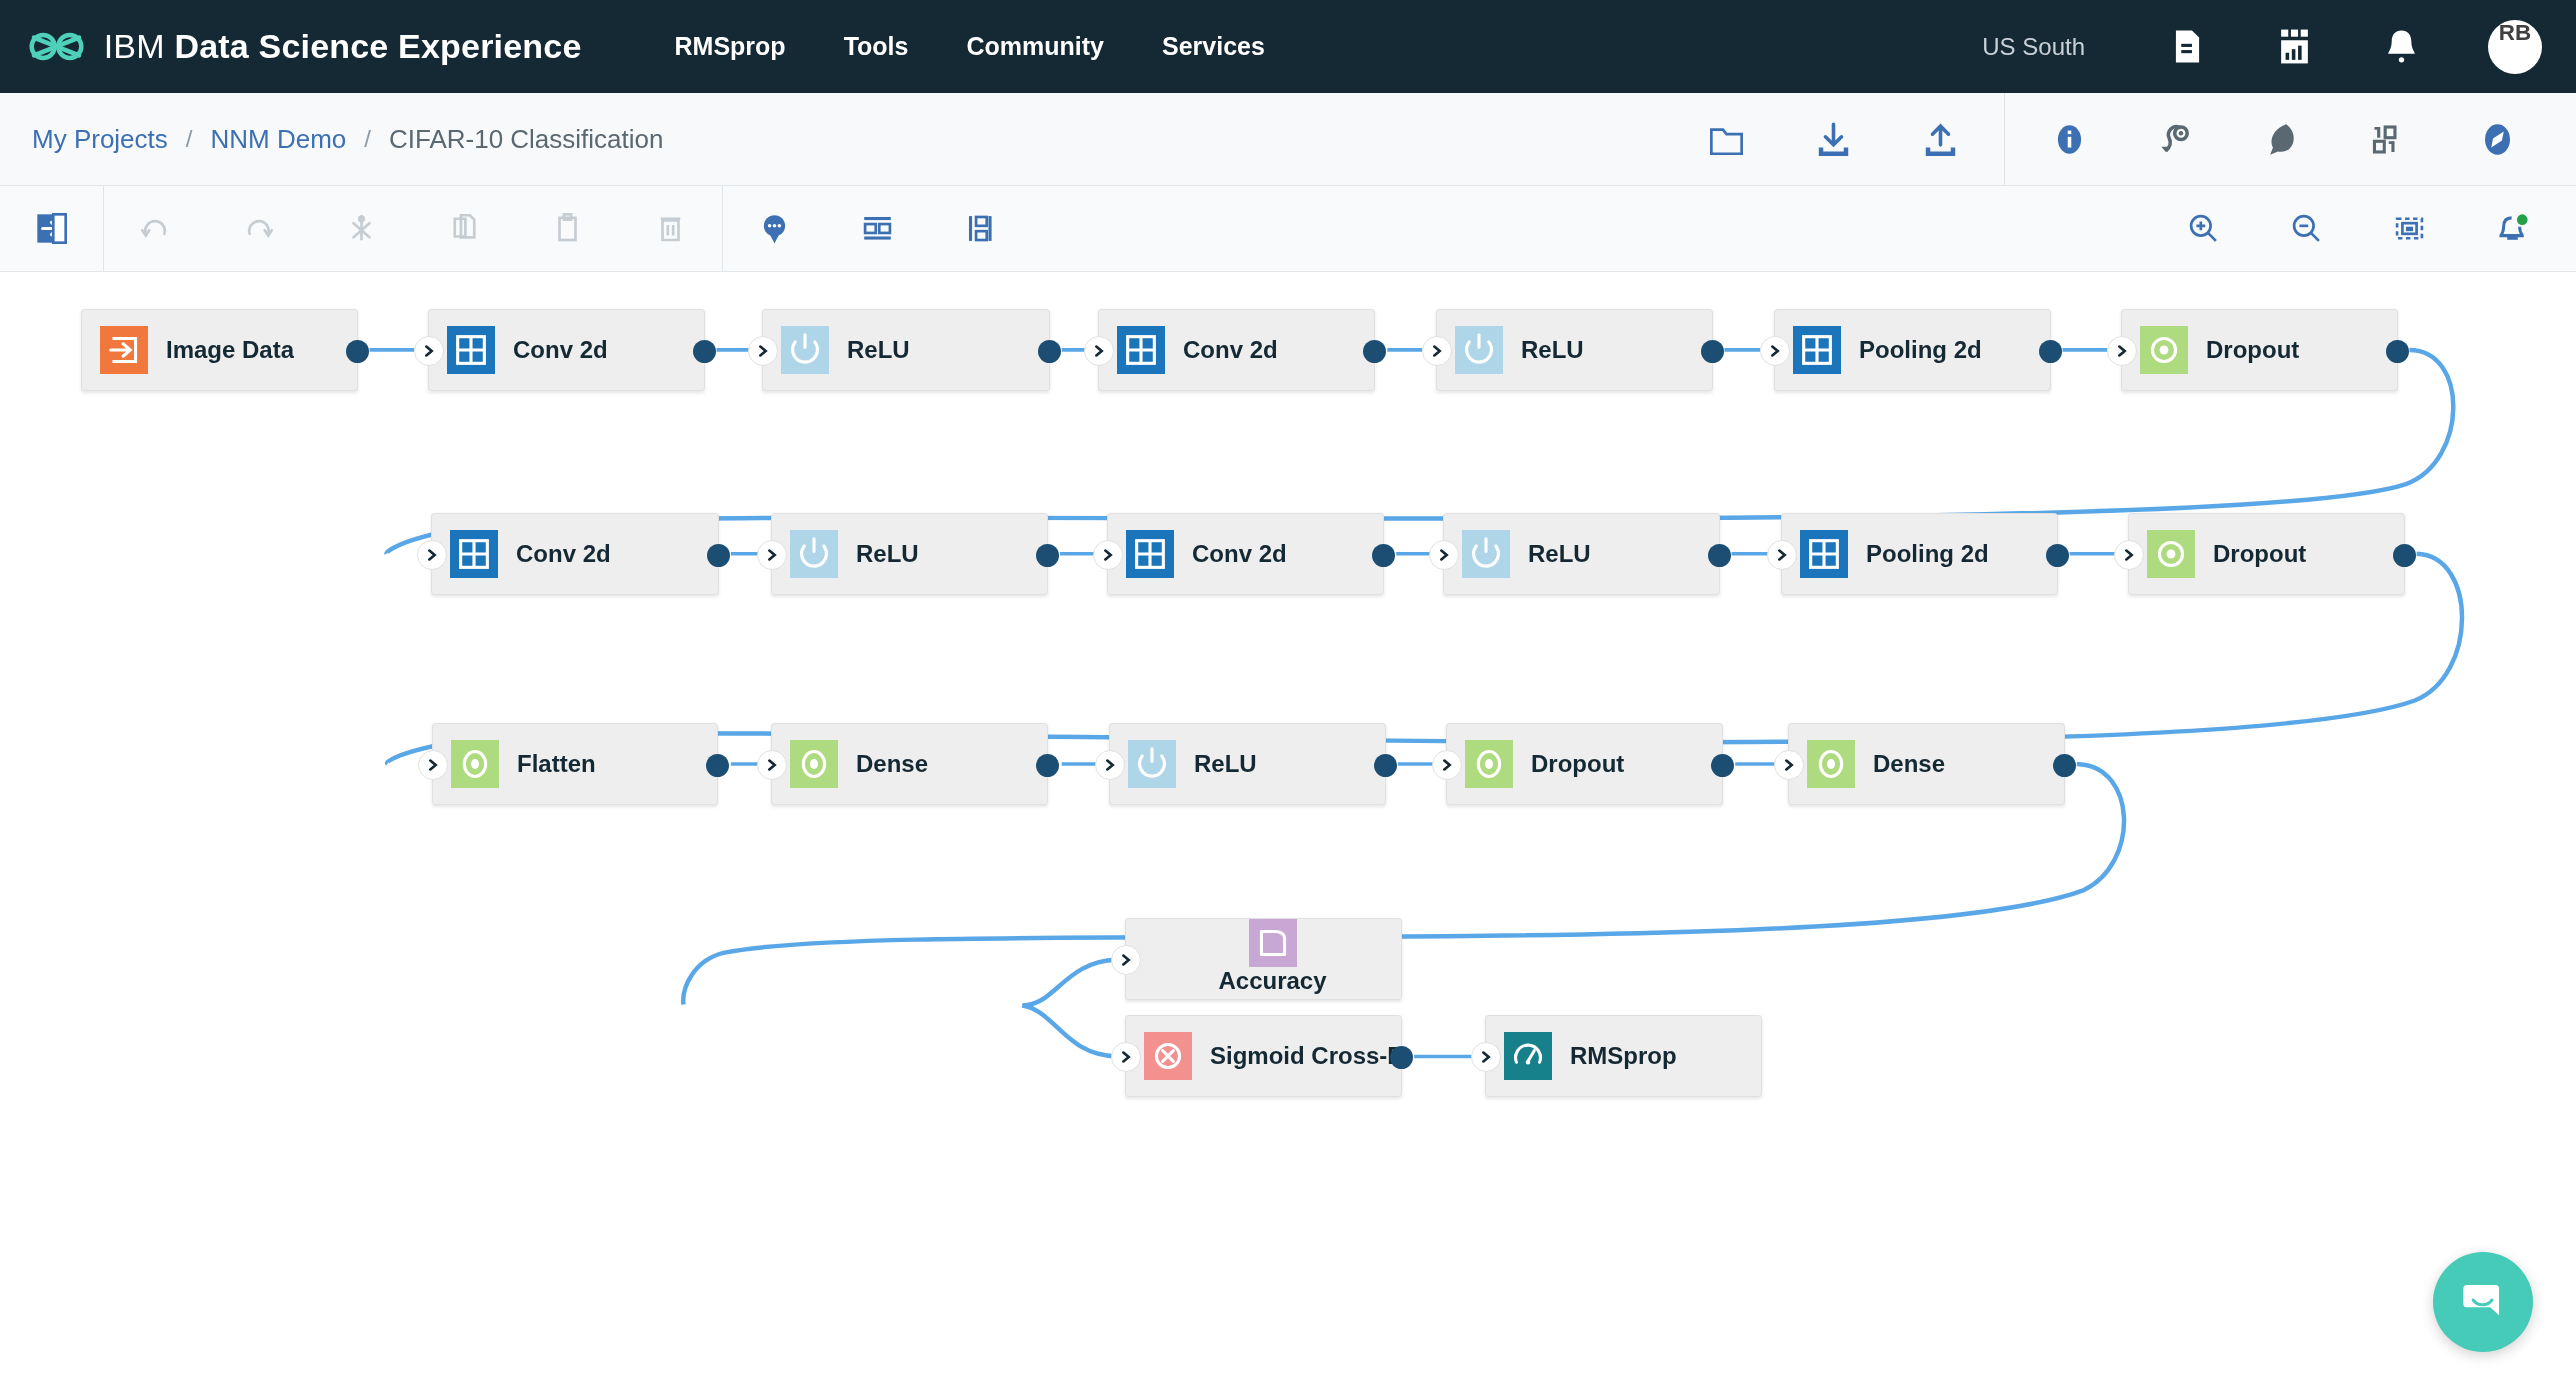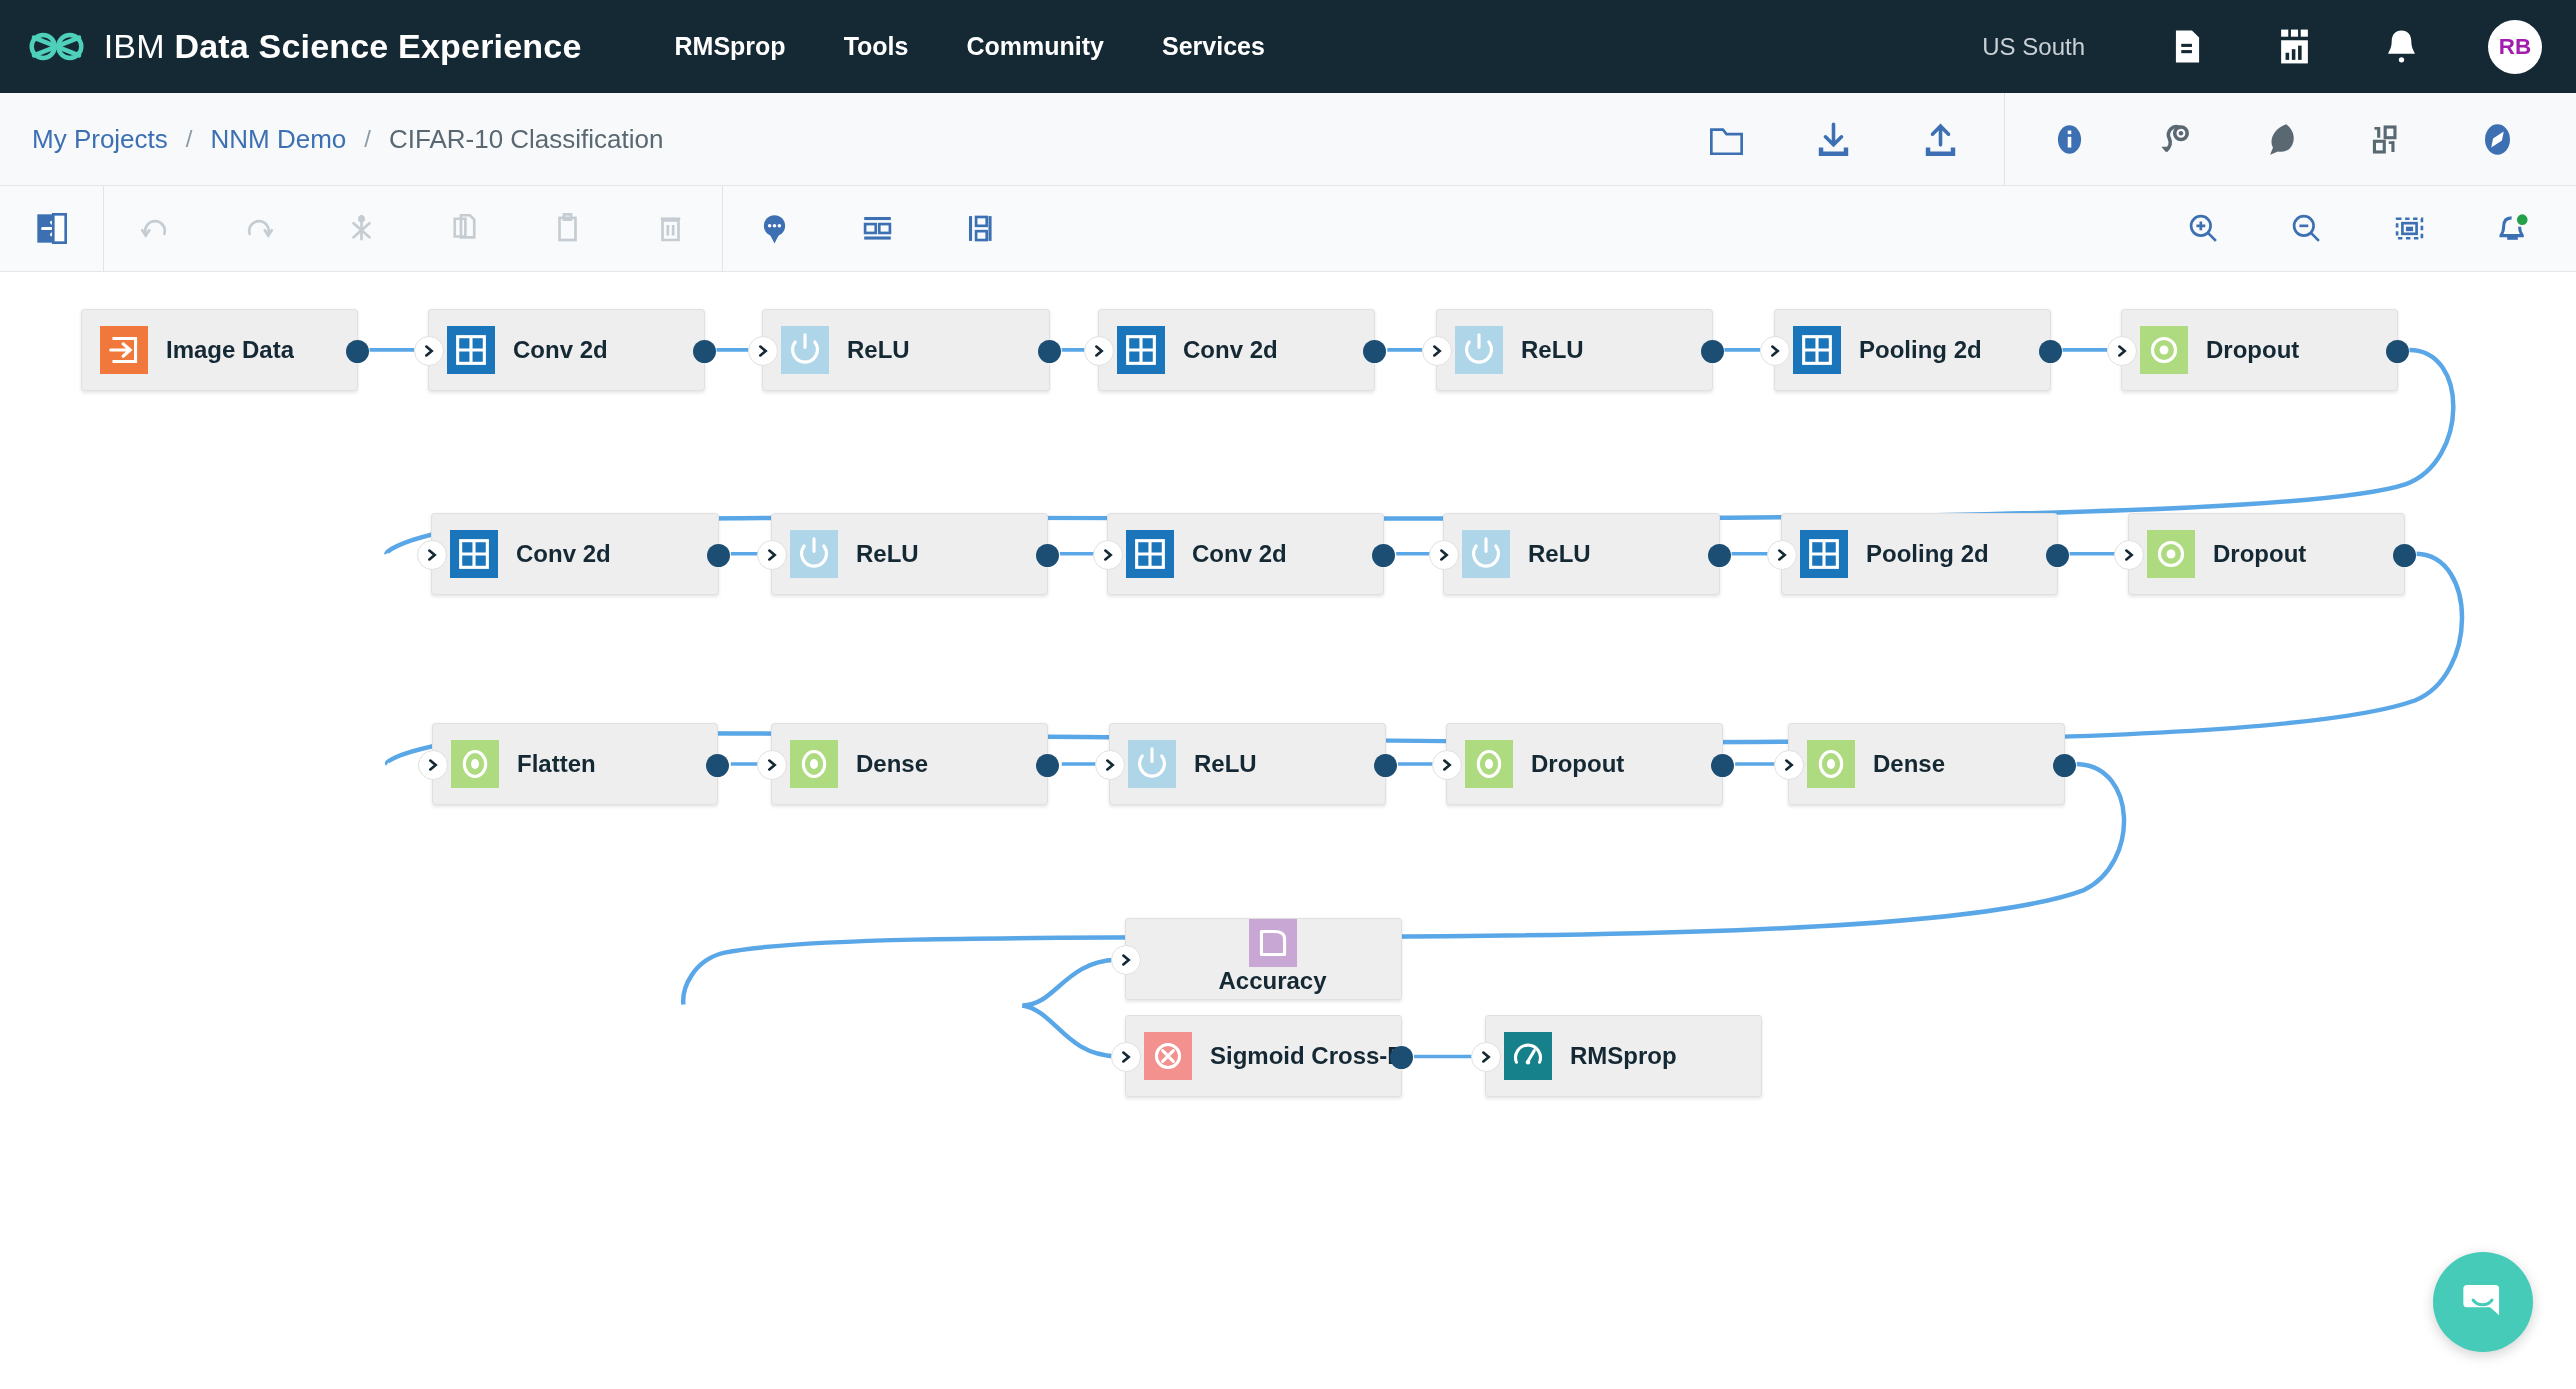--- a/index.html
+++ b/index.html
@@ -32,22 +32,22 @@
     cursor: pointer; white-space: nowrap;
   }
   .nav-right {
     position: absolute; right: 0; top: 0; height: 93px;
     display: flex; align-items: center; padding-right: 34px;
   }
   .region { color: #c9d1d6; font-size: 24px; margin-right: 82px; white-space: nowrap; }
   .nav-icon { width: 41px; height: 41px; margin-right: 66px; cursor: pointer; }
   .avatar {
     width: 54px; height: 54px; border-radius: 50%; background: #ffffff;
-    color: #a21caf; font-size: 22.4px; font-weight: 700;
-    display: flex; align-items: center; justify-content: center;
+    color: #404040; font-size: 22.4px; font-weight: 700;
+    display: flex; align-items: flex-start; justify-content: center;
     cursor: pointer; flex: none;
   }
 
   
   .crumbbar {
     position: absolute; left: 0; top: 93px; width: 2576px; height: 93px;
     background: #f7f9fb; border-bottom: 0.9px solid #e2e7ec;
     display: flex; align-items: center;
   }
   .crumbs { display: flex; align-items: center; margin-left: 32px; }

